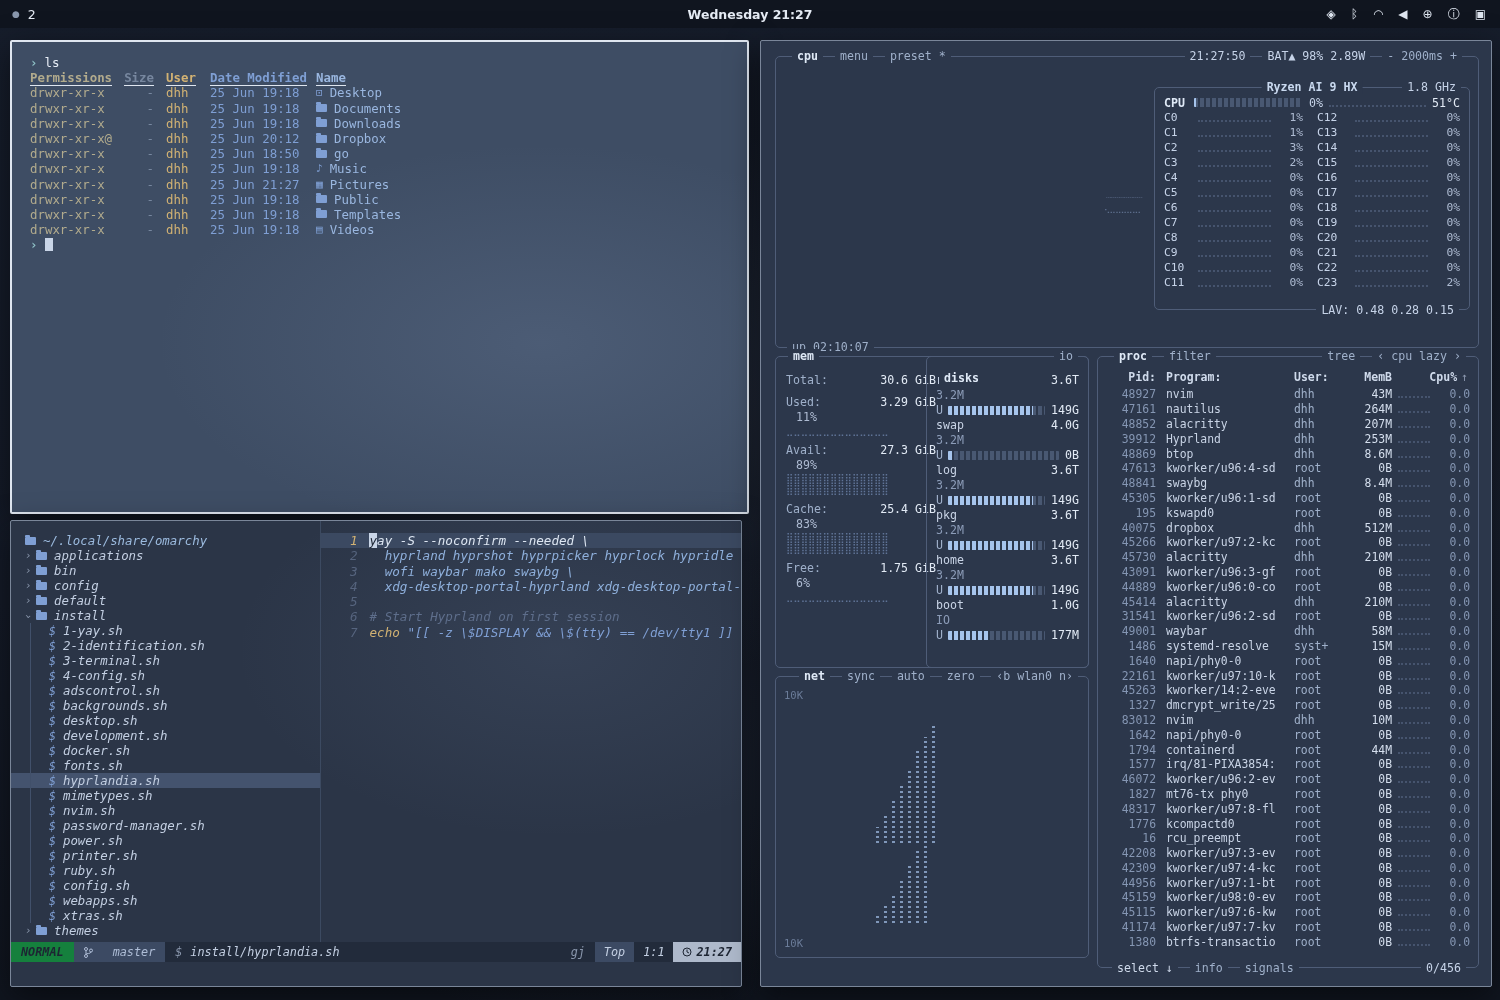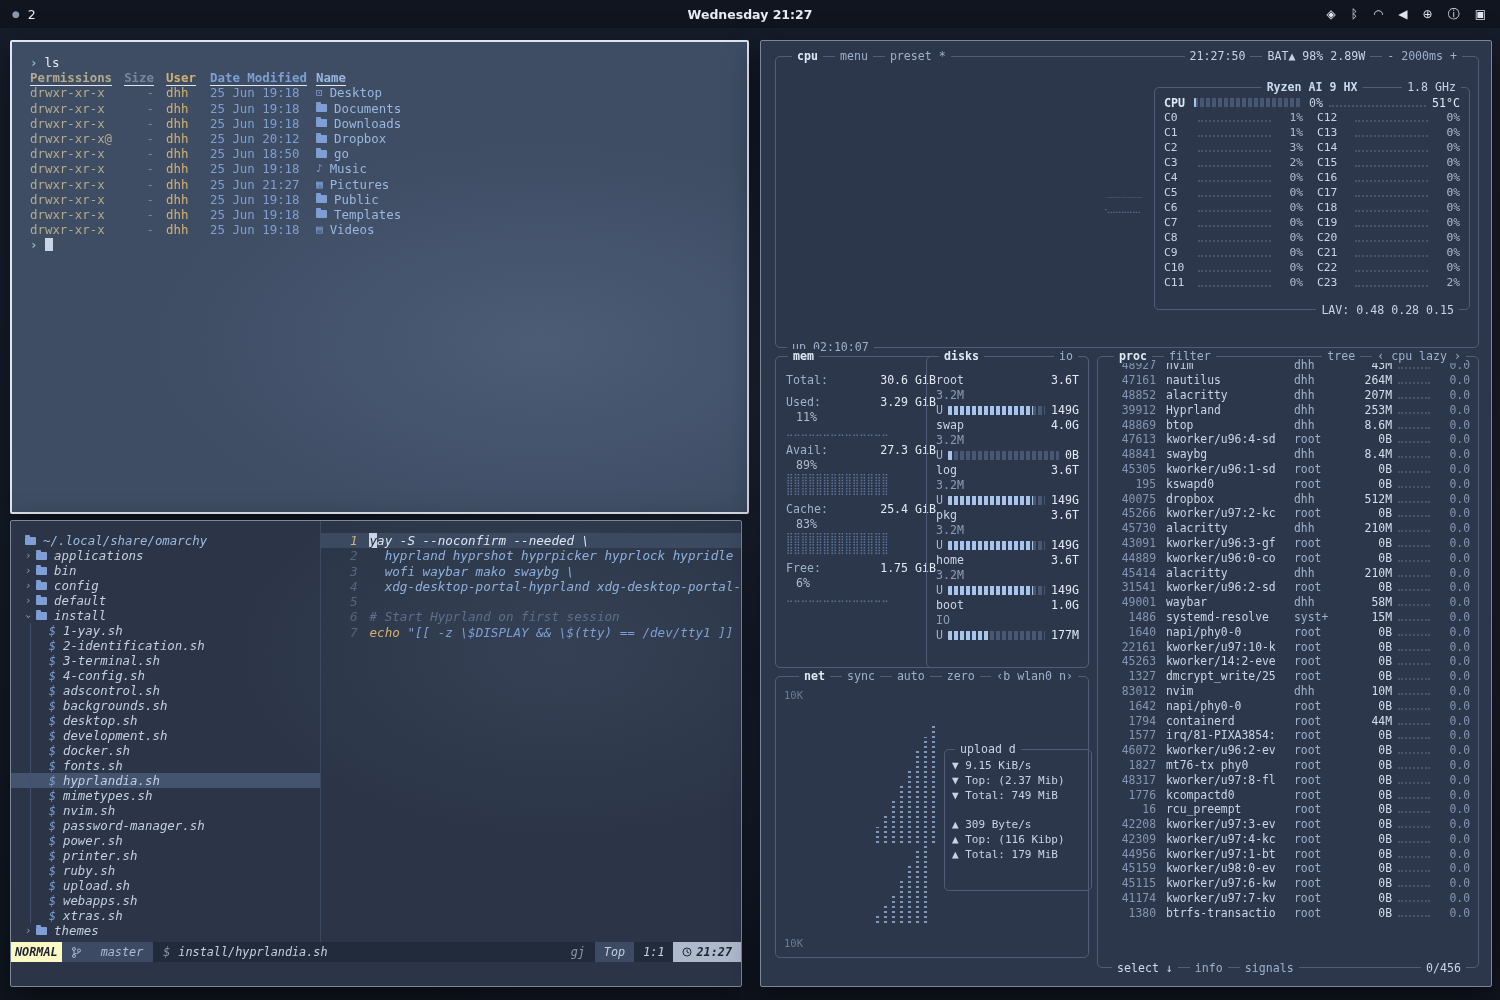--- a/index.html
+++ b/index.html
@@ -73,21 +73,21 @@
   .eline.cursorline{background:#3b4961;}
   .lnum{width:36px;text-align:right;padding-right:12px;color:#56647e;flex:none;}
   .cursorline .lnum{color:#d2b273;}
   .seg.cursor{background:#c9d5e7;color:#1d2634;}
   .seg.plain{color:#dde6f2;}
   .seg.pkg{color:#8fb0dc;}
   .seg.comment{color:#5e6e8b;}
   .seg.kw{color:#d2b273;}
   .seg.str{color:#7f9fd4;}
   .statusline{height:20px;background:#222b3b;display:flex;align-items:center;font-size:11.8px;flex:none;}
-  .sl-mode{background:#fef9c3;color:#1d2533;font-weight:bold;padding:0 4px;height:100%;display:flex;align-items:center;}
+  .sl-mode{background:#15803d;color:#1d2533;font-weight:bold;padding:0 10px;height:100%;display:flex;align-items:center;}
   .sl-branch{background:#3c4a63;color:#aebdd6;padding:0 10px;height:100%;display:flex;align-items:center;gap:20px;}
   .sl-file{padding:0 10px;color:#c3cfe2;display:flex;gap:8px;align-items:center;}
   .sl-file .dollar{color:#8a97ad;}
   .sl-right{margin-left:auto;display:flex;align-items:center;height:100%;}
   .sl-keys{color:#8a97ad;padding:0 10px;}
   .sl-chip{background:#3c4a63;color:#c3cfe2;padding:0 9px;height:100%;display:flex;align-items:center;}
   .sl-pos{padding:0 9px;color:#c3cfe2;}
   .sl-time{background:#aeb9cb;color:#1d2533;font-weight:bold;padding:0 9px;height:100%;display:flex;align-items:center;gap:4px;}
   .cmdline{height:24px;flex:none;}
   .svgi{display:block;}
@@ -470,21 +470,21 @@
 
           <div class="tree-row file">
             <span class="chev"></span>
             <i class="ticon"></i>
             <span class="tlabel">ruby.sh</span>
           </div>
 
           <div class="tree-row file">
             <span class="chev"></span>
             <i class="ticon"></i>
-            <span class="tlabel">upload.sh</span>
+            <span class="tlabel">config.sh</span>
           </div>
 
           <div class="tree-row file">
             <span class="chev"></span>
             <i class="ticon"></i>
             <span class="tlabel">webapps.sh</span>
           </div>
 
           <div class="tree-row file">
             <span class="chev"></span>
@@ -769,21 +769,21 @@
             <div class="srow">
               <span class="slabel">Free:</span>
               <span class="sval">1.75 GiB</span>
             </div>
             <div class="spct">6%</div>
             <div class="sgraph">⣀⣀⣀⣀⣀⣀⣀⣀⣀⣀⣀⣀⣀⣀</div>
           </div>
 
       </div>
       <div class="diskpanel">
-        <span class="btitle" style="left:12px;">disks</span>
+        <span class="btitle" style="left:12px;margin-top:22px;">disks</span>
         <span class="btitle" style="right:10px;color:#9fb0ca;font-weight:normal;">io</span>
 
           <div class="disk">
             <div class="drow">
               <span class="dname">root</span>
               <span class="dsize">3.6T</span>
             </div>
             <div class="dio">3.2M</div>
             <div class="drow">
               <span class="du">U</span>
@@ -896,41 +896,39 @@
         </div>
       <div class="nbars down">
           <i></i>
           <i></i>
           <i></i>
           <i></i>
           <i></i>
           <i></i>
           <i></i>
         </div>
-      <div class="netstats">
-        <span class="btitle" style="left:10px;font-weight:normal;color:#c6d3e8;">upload d</span>
-        <div class="nline">▼ 9.15 KiB/s</div>
-        <div class="nline">▼ Top: (2.37 Mib)</div>
-        <div class="nline">▼ Total: 749 MiB</div>
-        <div class="nline spacer"></div>
-        <div class="nline">▲ 309 Byte/s</div>
-        <div class="nline">▲ Top: (116 Kibp)</div>
-        <div class="nline">▲ Total: 179 MiB</div>
-      </div>
     </div>
 
     <div class="bbox" id="proc-box">
       <div class="tabrow" style="left:16px;">
         <span class="btab hot">proc</span>
         <span class="btab">filter</span>
       </div>
       <div class="tabrow" style="right:12px;">
         <span class="btab">tree</span>
         <span class="btab">‹ cpu lazy ›</span>
       </div>
+      <div class="proc-head">
+        <span class="ph-pid">Pid:</span>
+        <span class="ph-prog">Program:</span>
+        <span class="ph-user">User:</span>
+        <span class="ph-mem">MemB</span>
+        <span class="ph-cpu">Cpu%</span>
+        <span class="ph-sort">↑</span>
+      </div>
       <div class="proc-rows">
 
           <div class="proc-row">
             <span class="pr-pid">48927</span>
             <span class="pr-prog">nvim</span>
             <span class="pr-user">dhh</span>
             <span class="pr-mem">43M</span>
             <span class="lead"></span>
             <span class="pr-cpu">0.0</span>
           </div>

